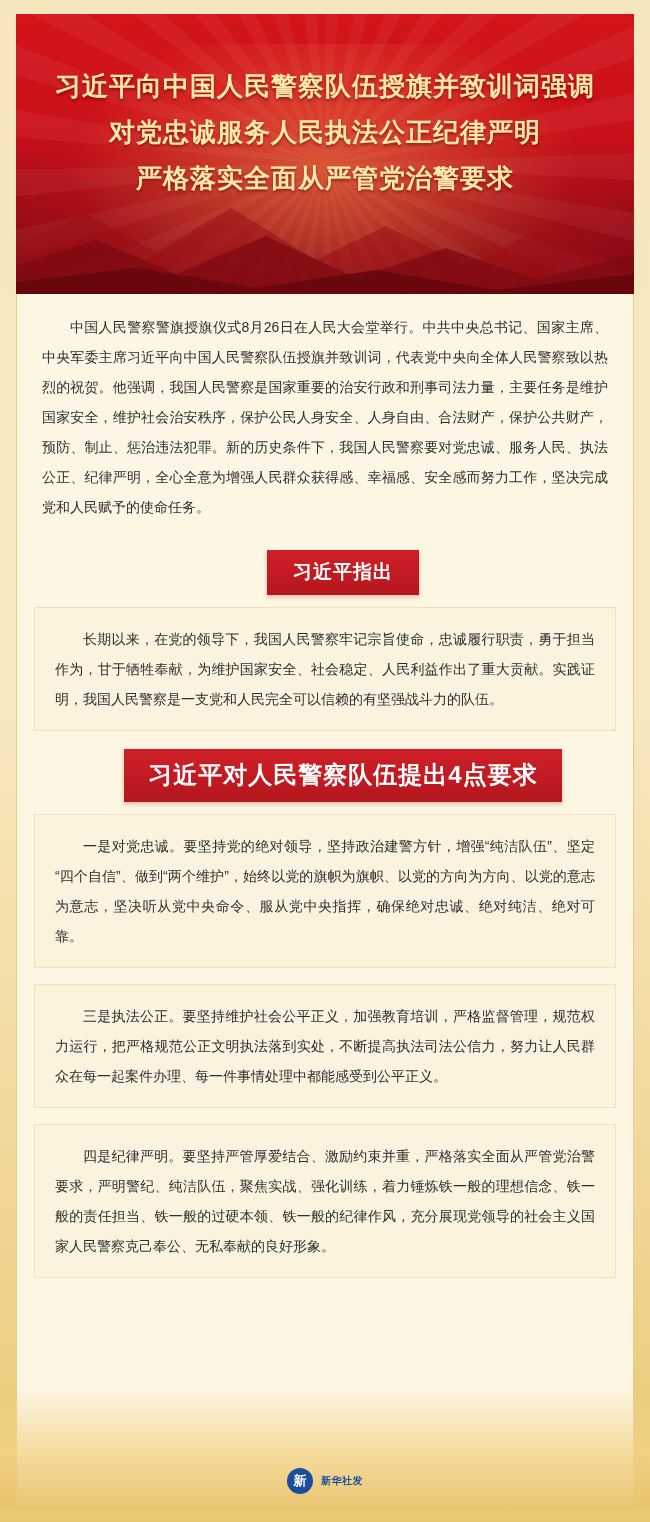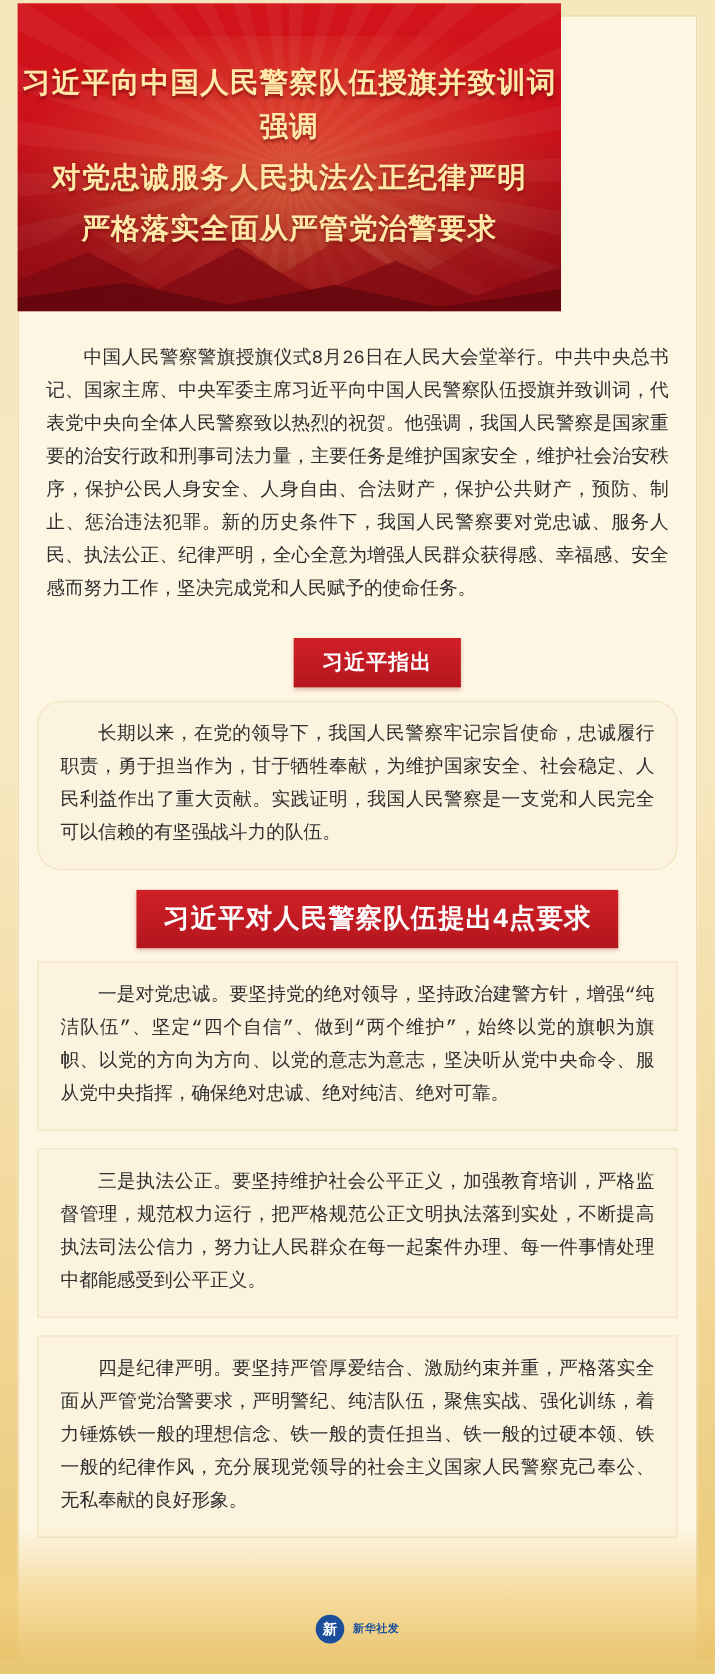--- a/index.html
+++ b/index.html
@@ -30,22 +30,22 @@
     right: 16px;
     top: 14px;
     bottom: 14px;
     background: #fdf6e3;
     box-shadow: 0 0 0 1px #e4cf9b inset;
   }
   
   .banner {
     position: absolute;
     left: 16px;
-    top: 3px;
-    width: 494px;
+    top: 14px;
+    width: 618px;
     height: 280px;
     background: linear-gradient(180deg, #d3141b 0%, #c9101a 42%, #a50d16 66%, #7d0a11 100%);
     overflow: hidden;
   }
   .banner .rays {
     position: absolute;
     left: 50%;
     top: -160px;
     width: 900px;
     height: 620px;
@@ -92,27 +92,26 @@
 
   
   .content {
     position: absolute;
     left: 16px;
     top: 294px;
     width: 618px;
     bottom: 14px;
   }
   .para {
-    font-size: 17px;
+    font-size: 14px;
     line-height: 30px;
     color: #2e2e2e;
     text-align: justify;
     text-justify: inter-ideograph;
     text-indent: 2em;
-    font-family: Liberation Mono, monospace;
   }
   .lead {
     padding: 18px 26px 12px 26px;
   }
 
   
   .heading-wrap {
     text-align: center;
     margin: 16px 0 12px 0;
     padding-left: 36px;
@@ -129,21 +128,21 @@
   }
   .heading.wide { font-size: 24px; padding: 10px 24px 11px 24px; }
 
   
   .card {
     background: #fbf3dd;
     border: 1px solid #f0e2bb;
     margin: 0 18px 16px 18px;
     padding: 16px 20px 16px 20px;
   }
-  .card.first { margin-bottom: 18px; border-radius: 21px; }
+  .card.first { margin-bottom: 18px; }
 
   
   .footer {
     position: absolute;
     left: 0;
     right: 0;
     bottom: 6px;
     height: 70px;
     display: flex;
     align-items: center;

